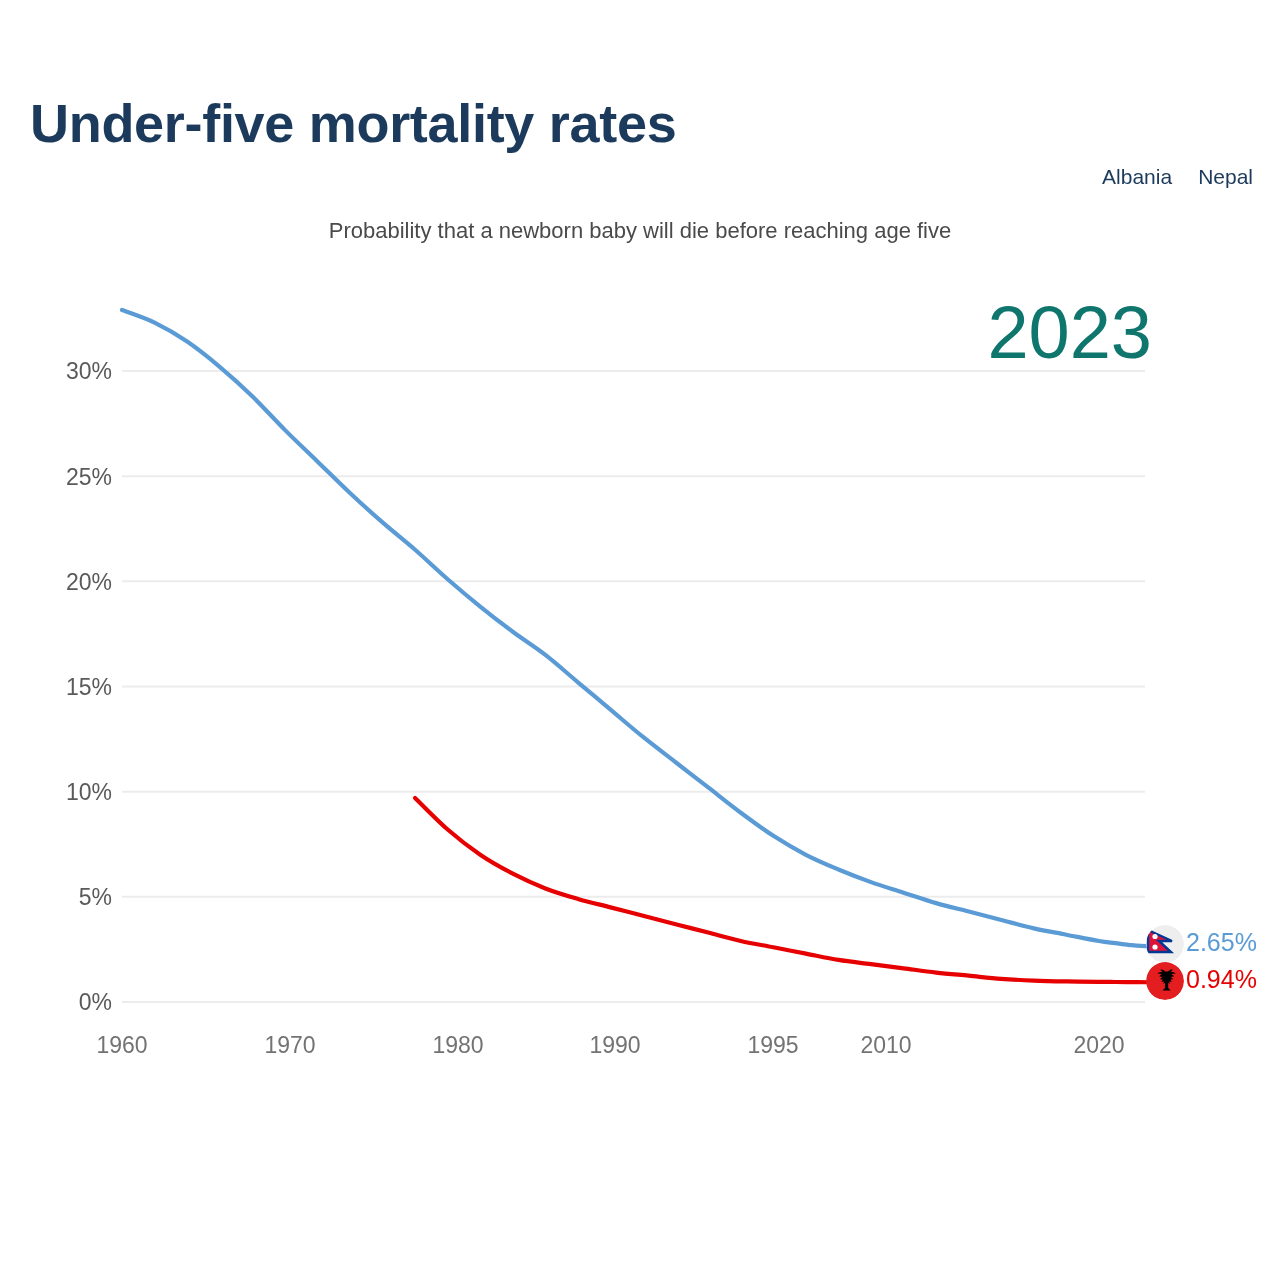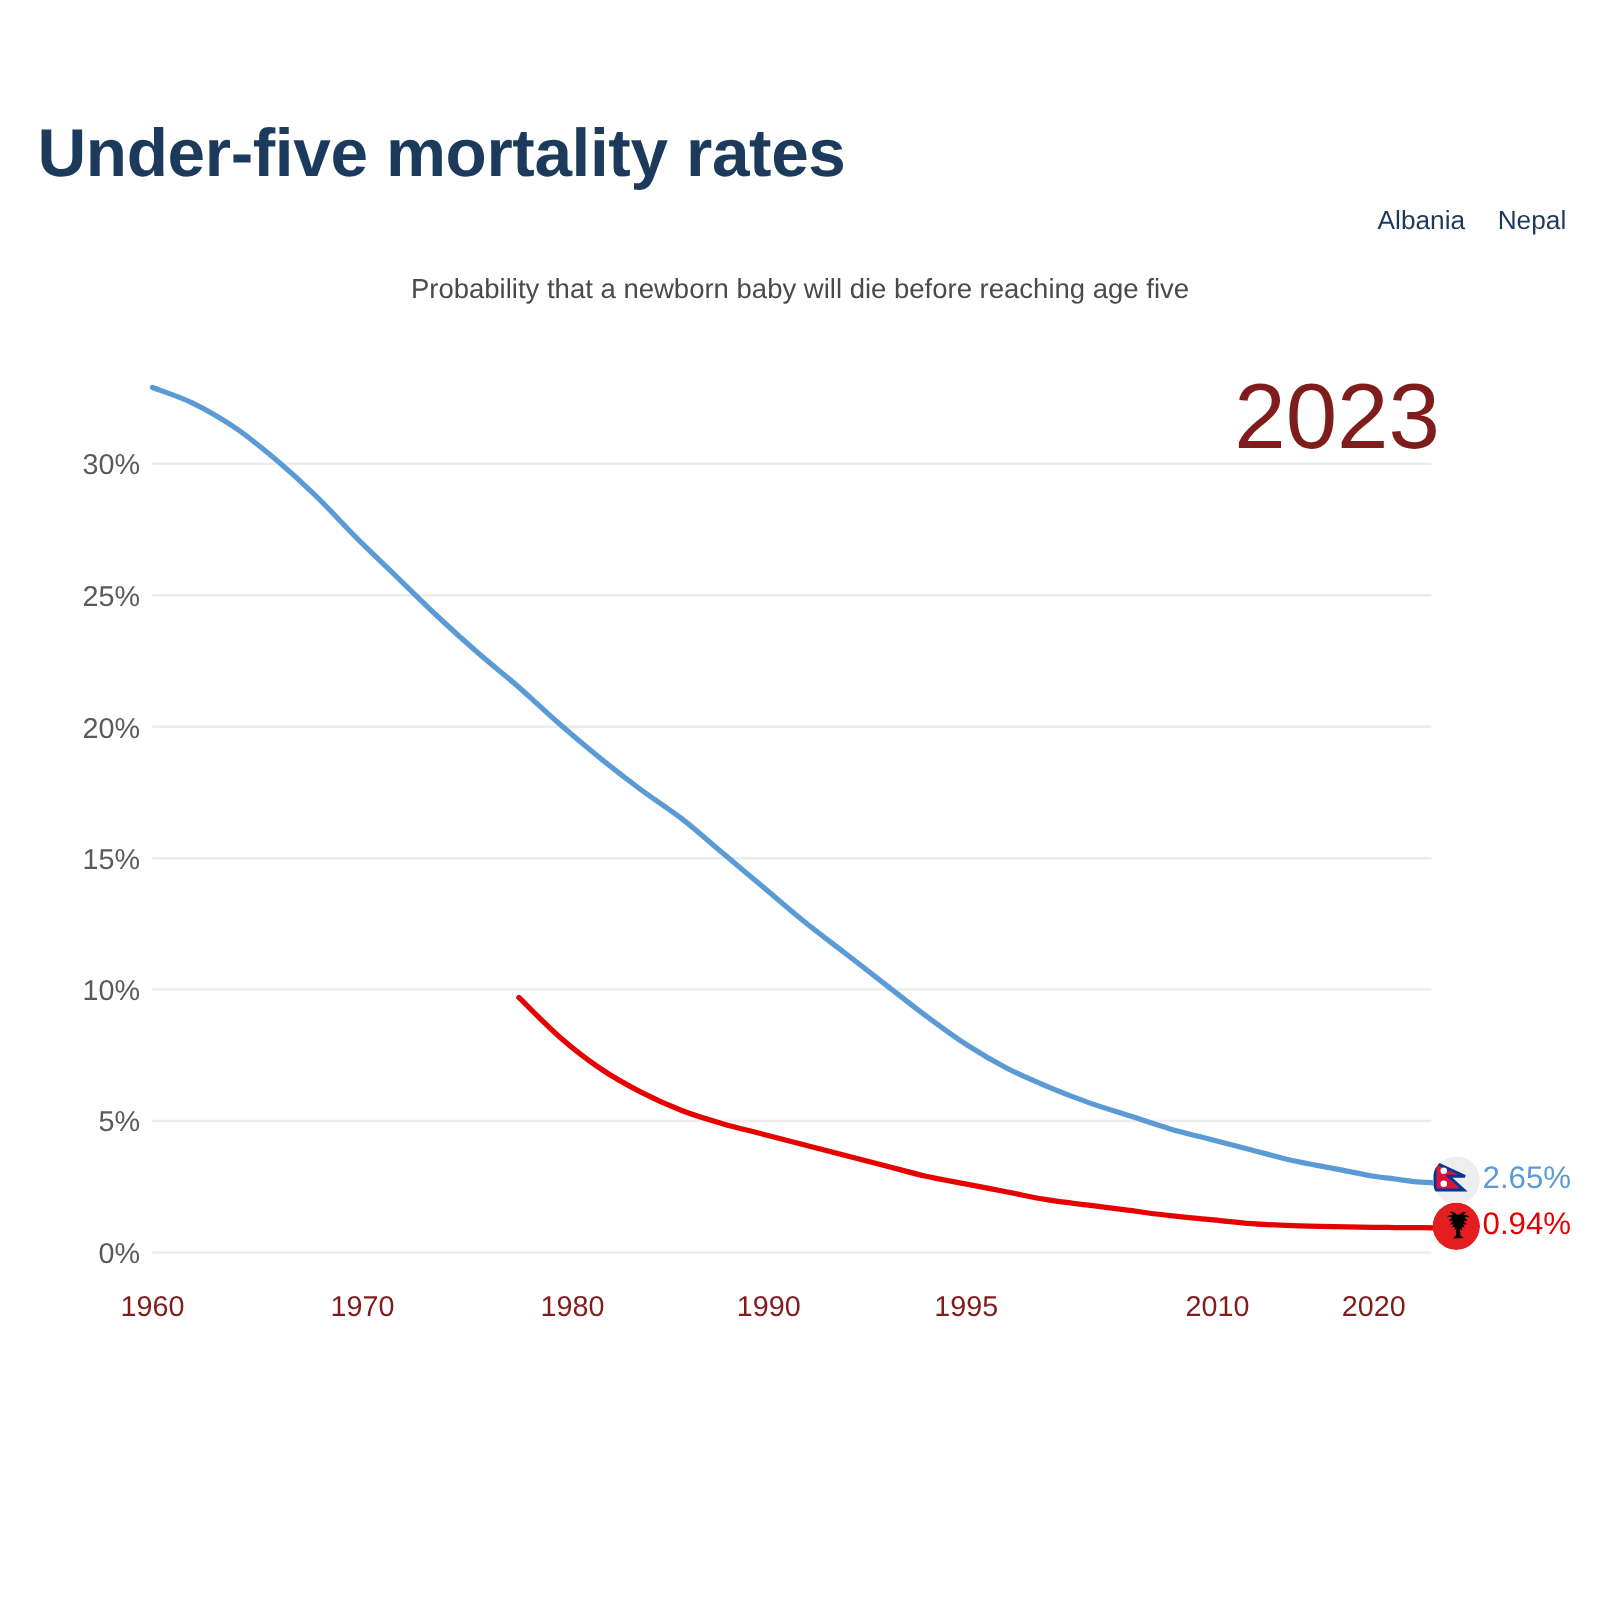--- a/index.html
+++ b/index.html
@@ -90,21 +90,21 @@
     height: 712px;
     overflow: visible;
   }
 
   
   .year-watermark {
     position: absolute;
     right: 128px;
     top: 296px;
     font-size: 74px;
-    color: #7f1d1d;
+    color: #0f766e;
     font-weight: 400;
     letter-spacing: 0px;
     line-height: 1;
   }
 
   
   .ytick {
     position: absolute;
     right: 1168px;
     width: 120px;
@@ -113,21 +113,21 @@
     color: #5a5a5a;
     transform: translateY(-13px);
     white-space: nowrap;
   }
 
   
   .xtick {
     position: absolute;
     top: 1032px;
     font-size: 23px;
-    color: #7f1d1d;
+    color: #737373;
     transform: translateX(-50%);
     white-space: nowrap;
   }
 
   
   .end-label {
     position: absolute;
     font-size: 25px;
     white-space: nowrap;
   }
@@ -179,21 +179,21 @@
   <div class="ytick" style="top:687px">15%</div>
   <div class="ytick" style="top:582px">20%</div>
   <div class="ytick" style="top:477px">25%</div>
   <div class="ytick" style="top:371px">30%</div>
 
   <div class="xtick" style="left:122px">1960</div>
   <div class="xtick" style="left:290px">1970</div>
   <div class="xtick" style="left:458px">1980</div>
   <div class="xtick" style="left:615px">1990</div>
   <div class="xtick" style="left:773px">1995</div>
-  <div class="xtick" style="left:974px">2010</div>
+  <div class="xtick" style="left:886px">2010</div>
   <div class="xtick" style="left:1099px">2020</div>
 
   <div class="plot">
     <svg class="plot-svg" id="plot-svg" viewBox="0 0 1023 712" preserveAspectRatio="none">
       <g id="gridlines">
           <line x1="0" x2="1023" y1="712" y2="712" stroke="#ececec" stroke-width="2"></line>
           <line x1="0" x2="1023" y1="606.8333333333334" y2="606.8333333333334" stroke="#ececec" stroke-width="2"></line>
           <line x1="0" x2="1023" y1="501.6666666666667" y2="501.6666666666667" stroke="#ececec" stroke-width="2"></line>
           <line x1="0" x2="1023" y1="396.5" y2="396.5" stroke="#ececec" stroke-width="2"></line>
           <line x1="0" x2="1023" y1="291.33333333333337" y2="291.33333333333337" stroke="#ececec" stroke-width="2"></line>

